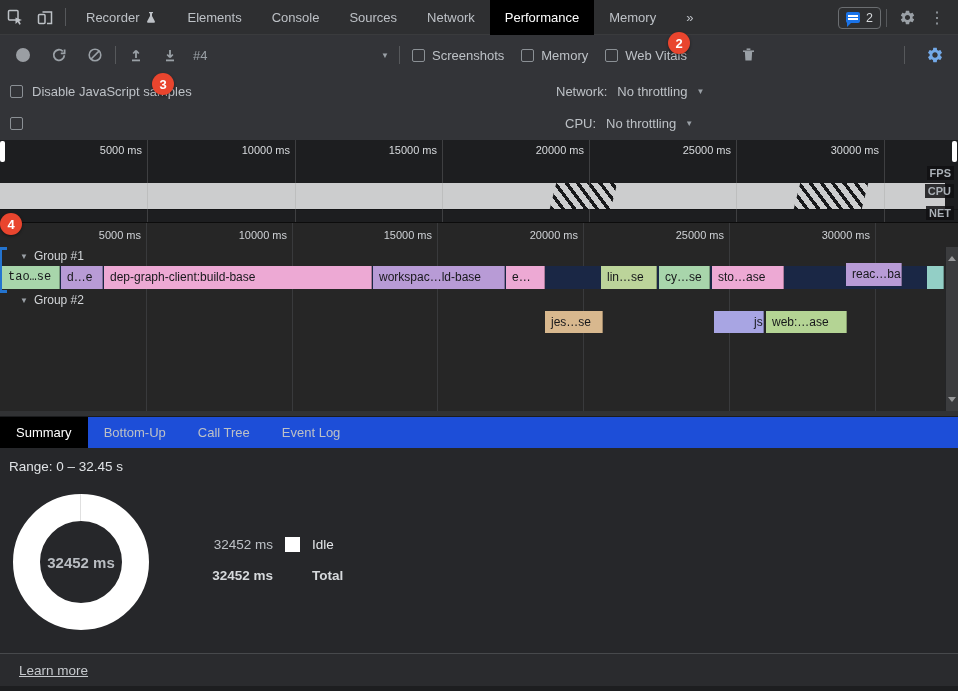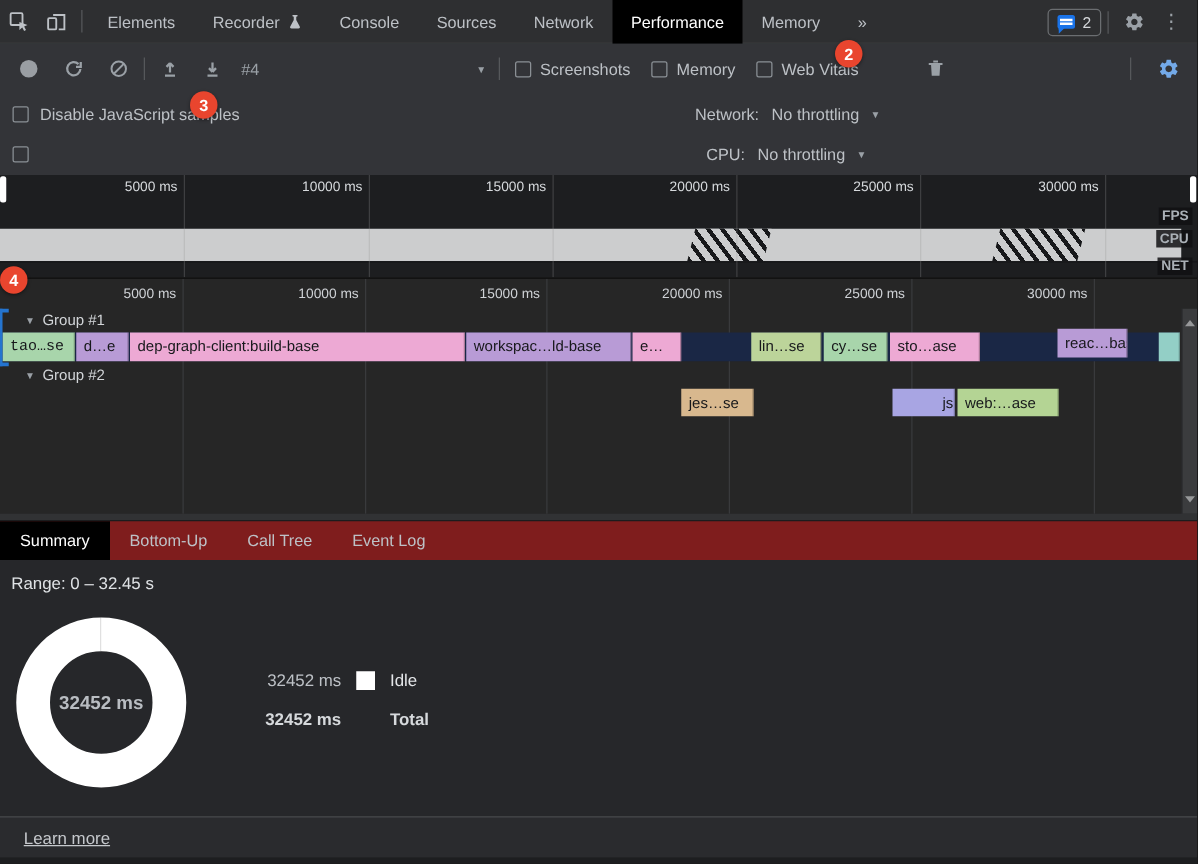--- a/index.html
+++ b/index.html
@@ -62,21 +62,21 @@
        box-sizing:border-box;overflow:hidden;white-space:nowrap;border-right:1px solid rgba(0,0,0,.28);}
   .bar.g2{height:22px;line-height:22px;}
   .bracket{position:absolute;left:0;top:24px;width:7px;height:46px;box-sizing:border-box;
            border-left:2px solid #2474cf;border-top:3px solid #2474cf;border-bottom:3px solid #2474cf;}
   #vscroll{position:absolute;left:945px;top:24px;width:13px;height:164px;background:#3b3c3e;border-left:1px solid #242527;box-sizing:border-box;}
   .sb-up{position:absolute;left:2px;top:5px;width:0;height:0;border:4px solid transparent;border-bottom:5px solid #97989a;}
   .sb-down{position:absolute;left:2px;bottom:5px;width:0;height:0;border:4px solid transparent;border-top:5px solid #97989a;}
   #hscroll{position:absolute;left:0;top:188px;width:958px;height:6px;background:#313234;}
 
   
-  #bottom-tabs{left:0;top:416px;width:958px;height:32px;background:#7f1d1d;display:flex;border-top:1px solid #1b1c1e;box-sizing:border-box;}
+  #bottom-tabs{left:0;top:416px;width:958px;height:32px;background:#1d4ed8;display:flex;border-top:1px solid #1b1c1e;box-sizing:border-box;}
   .btab{padding:0 16px;line-height:31px;font-size:13px;color:#bdc1c6;white-space:nowrap;}
   .btab.selected{background:#000;color:#fff;}
   #summary{left:0;top:448px;width:958px;height:205px;background:#26272a;}
   #range-label{position:absolute;left:9px;top:11px;font-size:13.5px;color:#dfe2e5;}
   #donut{position:absolute;left:13px;top:46px;width:136px;height:136px;border:27px solid #fff;border-radius:50%;box-sizing:border-box;}
   #donut-seam{position:absolute;left:80px;top:46px;width:1px;height:27px;background:rgba(0,0,0,.12);}
   #donut-label{position:absolute;left:13px;top:46px;width:136px;height:136px;display:flex;align-items:center;justify-content:center;
                font-size:15px;font-weight:bold;color:#b9bdc2;}
   #legend{position:absolute;left:205px;top:88px;}
   .legend-row{display:flex;align-items:center;height:17px;margin-bottom:14px;font-size:13.5px;}
@@ -111,29 +111,29 @@
     </div>
     <div class="icon-btn">
       <svg width="18" height="18" viewBox="0 0 18 18">
         <rect x="2.5" y="6.5" width="6.5" height="9" rx="1" fill="none" stroke="#bdc1c6" stroke-width="1.5"></rect>
         <path d="M6.5 4 h9 v11.5 h-4.5" fill="none" stroke="#bdc1c6" stroke-width="1.5"></path>
       </svg>
     </div>
     <div class="vdiv"></div>
     <div id="tab-strip" class="flex">
         <div class="tab">
-          <span>Elements</span>
-        </div>
-        <div class="tab">
           <span>Recorder</span>
           <span>
             <svg width="12" height="13" viewBox="0 0 12 13" fill="#bdc1c6">
               <path d="M4 1h4v1l-1 .4V5l2.8 5.2c.4.8-.1 1.6-1 1.6H3.2c-.9 0-1.4-.8-1-1.6L5 5V2.4L4 2z"></path>
             </svg>
           </span>
+        </div>
+        <div class="tab">
+          <span>Elements</span>
         </div>
         <div class="tab">
           <span>Console</span>
         </div>
         <div class="tab">
           <span>Sources</span>
         </div>
         <div class="tab">
           <span>Network</span>
         </div>

